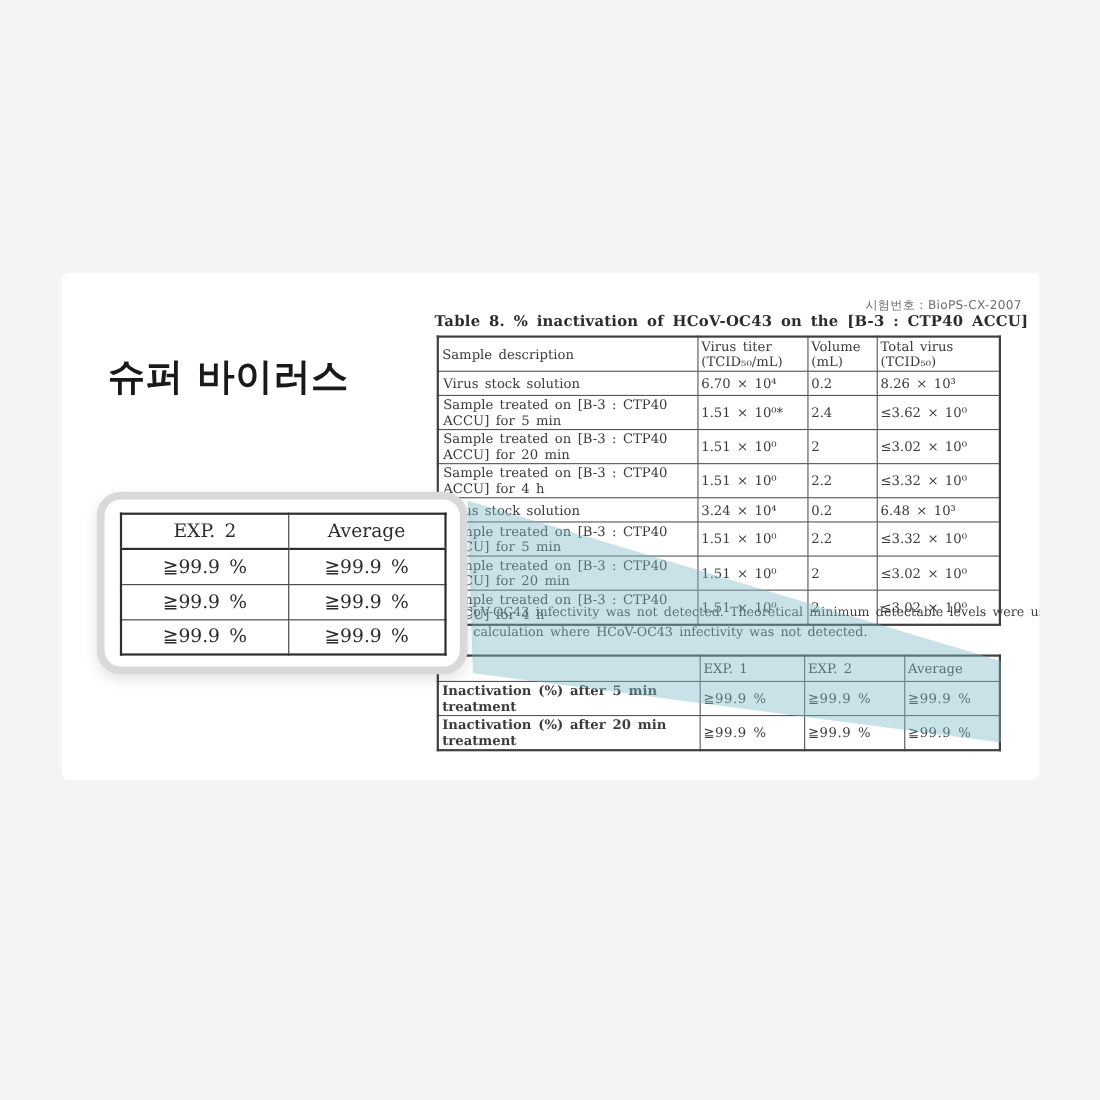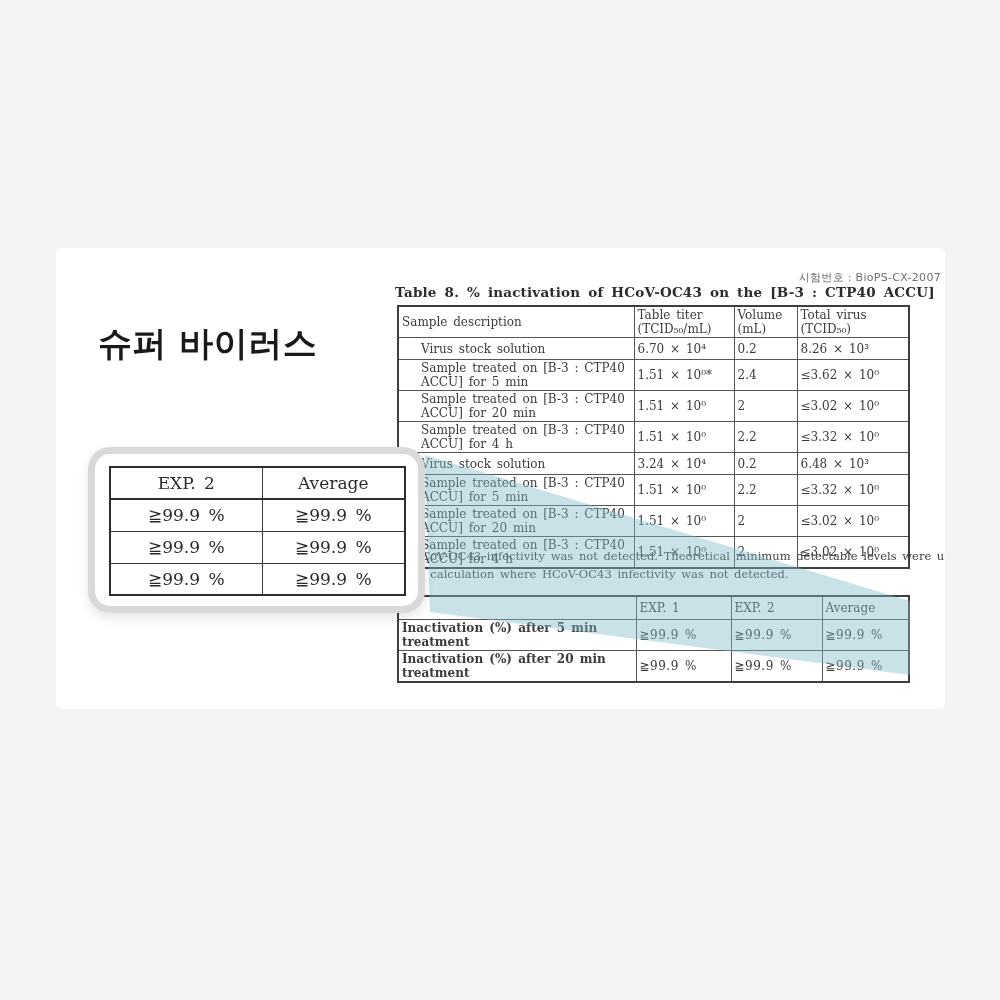--- a/index.html
+++ b/index.html
@@ -13,21 +13,21 @@
   .page {
     position: absolute;
     left: 56px; top: 248px;
     width: 889px; height: 461px;
     background: #ffffff;
     border-radius: 6px;
     overflow: hidden;
   }
   
   .report-number {
-    position: absolute; top: 22px; right: 4px;
+    position: absolute; top: 22px; right: 16px;
     font-size: 11px; color: #6e6e6e;
     font-family: "DejaVu Sans", "Liberation Sans", sans-serif;
     letter-spacing: 0.3px;
   }
   .report-title {
     position: absolute; left: 339px; top: 36px;
     font-size: 13.5px; font-weight: bold; color: #2c2c2c;
     word-spacing: 3px; letter-spacing: 0.2px;
     white-space: nowrap;
   }
@@ -45,21 +45,21 @@
     text-align: left;
     padding: 1px 3px;
   }
   .main-table {
     position: absolute; left: 341px; top: 57px;
     width: 511px; height: 242px;
     border: 2px solid #3f3f3f;
     table-layout: fixed;
   }
   .main-table th { border-bottom: 2px solid #444; font-size: 12.5px; }
-  .main-table td.desc { text-align: left; padding-left: 22px; }
+  .main-table td.desc { text-align: left; padding-left: 4px; }
   .sub-line { display: block; font-size: 12px; }
   .footnote {
     position: absolute; left: 344px;
     font-size: 11.5px; color: #3f3f3f; word-spacing: 2px;
     white-space: nowrap;
   }
   .footnote.l1 { top: 301px; }
   .footnote.l2 { top: 319px; left: 352px; }
   .summary-table {
     position: absolute; left: 341px; top: 347px;
@@ -131,21 +131,21 @@
   <table class="scan main-table">
     <colgroup>
         <col style="width:236px">
         <col style="width:100px">
         <col style="width:63px">
         <col style="width:112px">
       </colgroup>
     <tbody>
         <tr>
       <th style="height:30px"><span>Sample description</span></th>
-      <th><span>Table titer</span><span class="sub-line">(TCID₅₀/mL)</span></th>
+      <th><span>Virus titer</span><span class="sub-line">(TCID₅₀/mL)</span></th>
       <th><span>Volume</span><span class="sub-line">(mL)</span></th>
       <th><span>Total virus</span><span class="sub-line">(TCID₅₀)</span></th>
     </tr>
     <tr style="height:22px">
       <td class="desc">Virus stock solution</td>
       <td>6.70 × 10⁴</td>
       <td>0.2</td>
       <td>8.26 × 10³</td>
     </tr>
     <tr style="height:28px">

